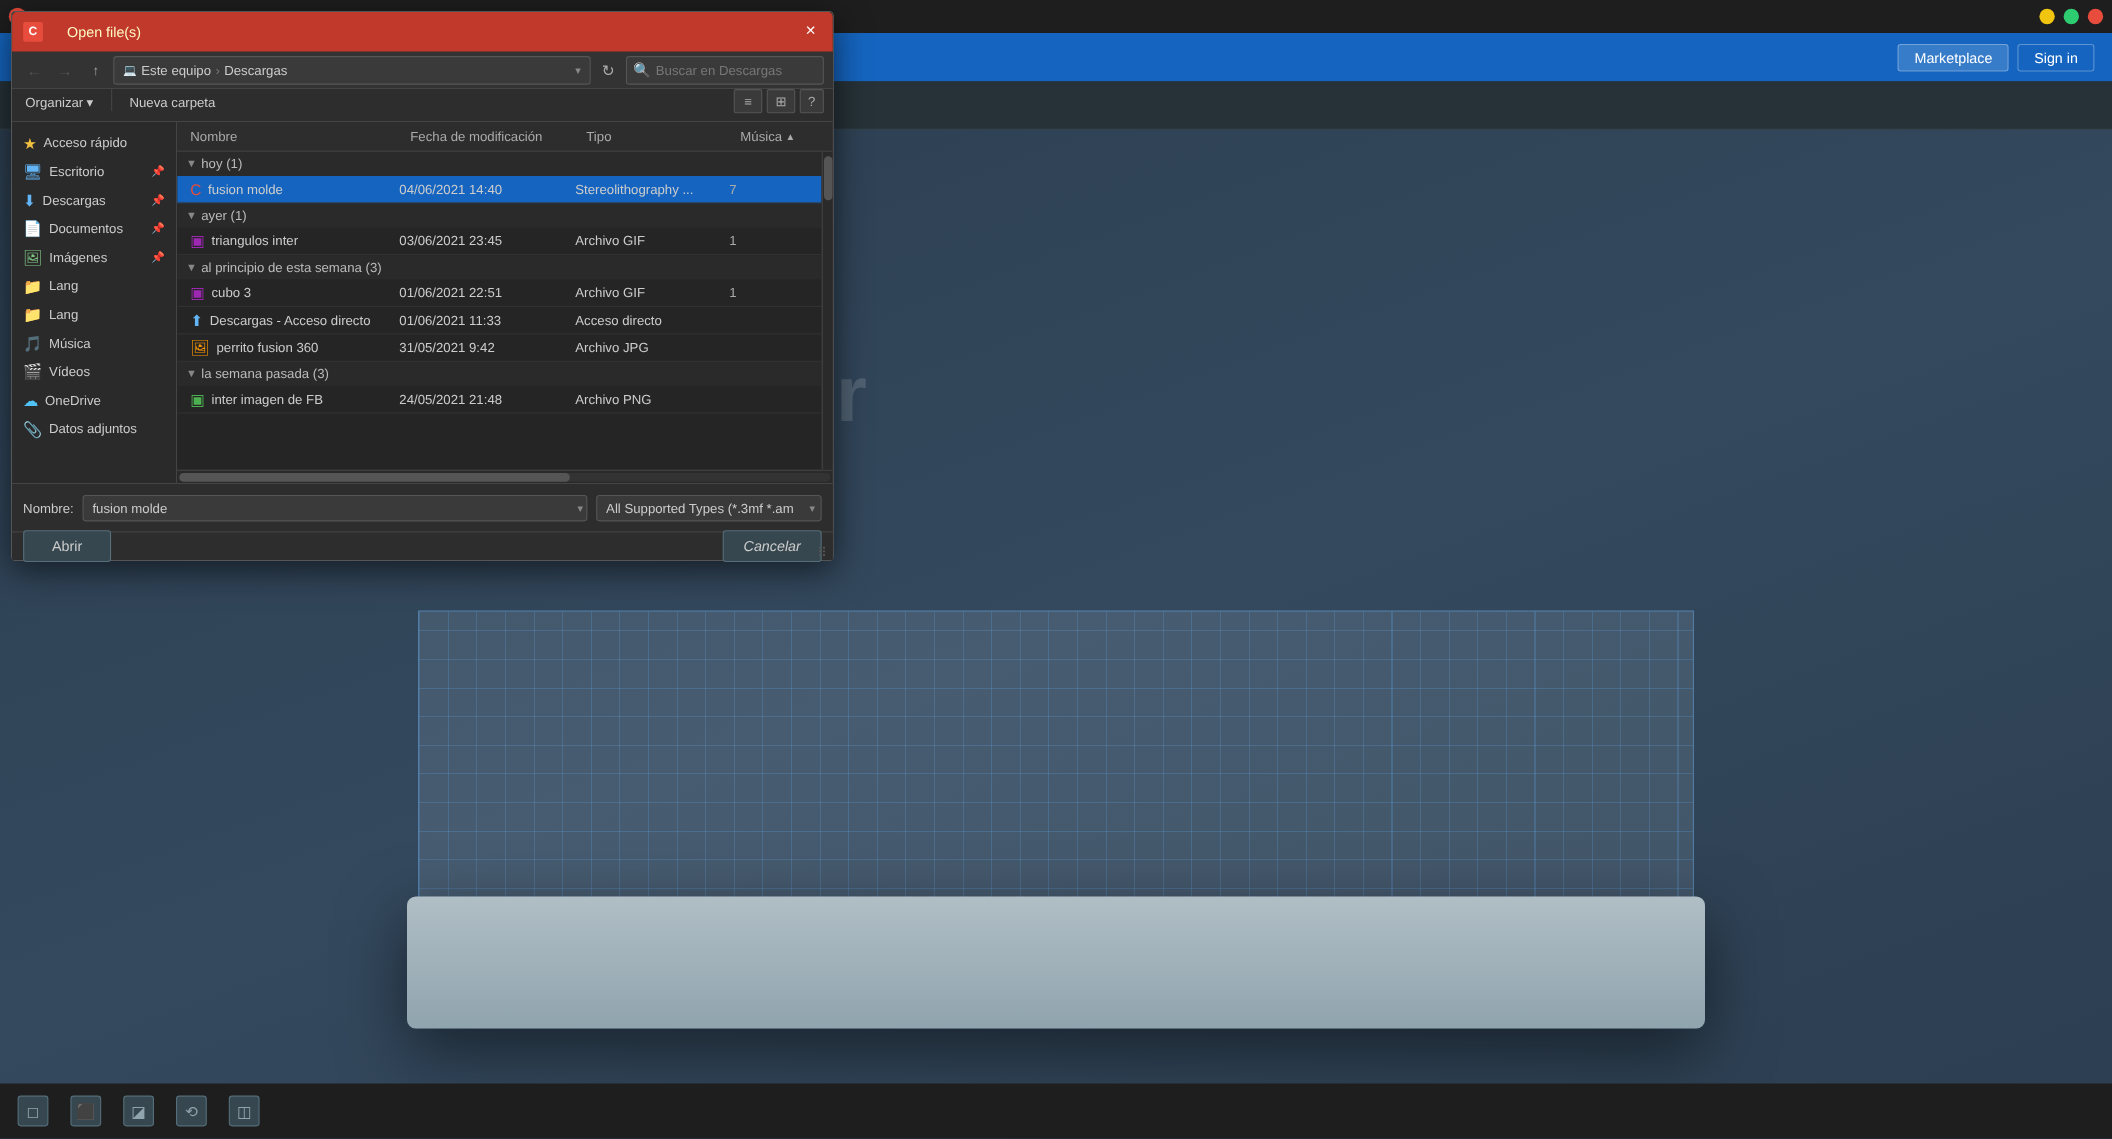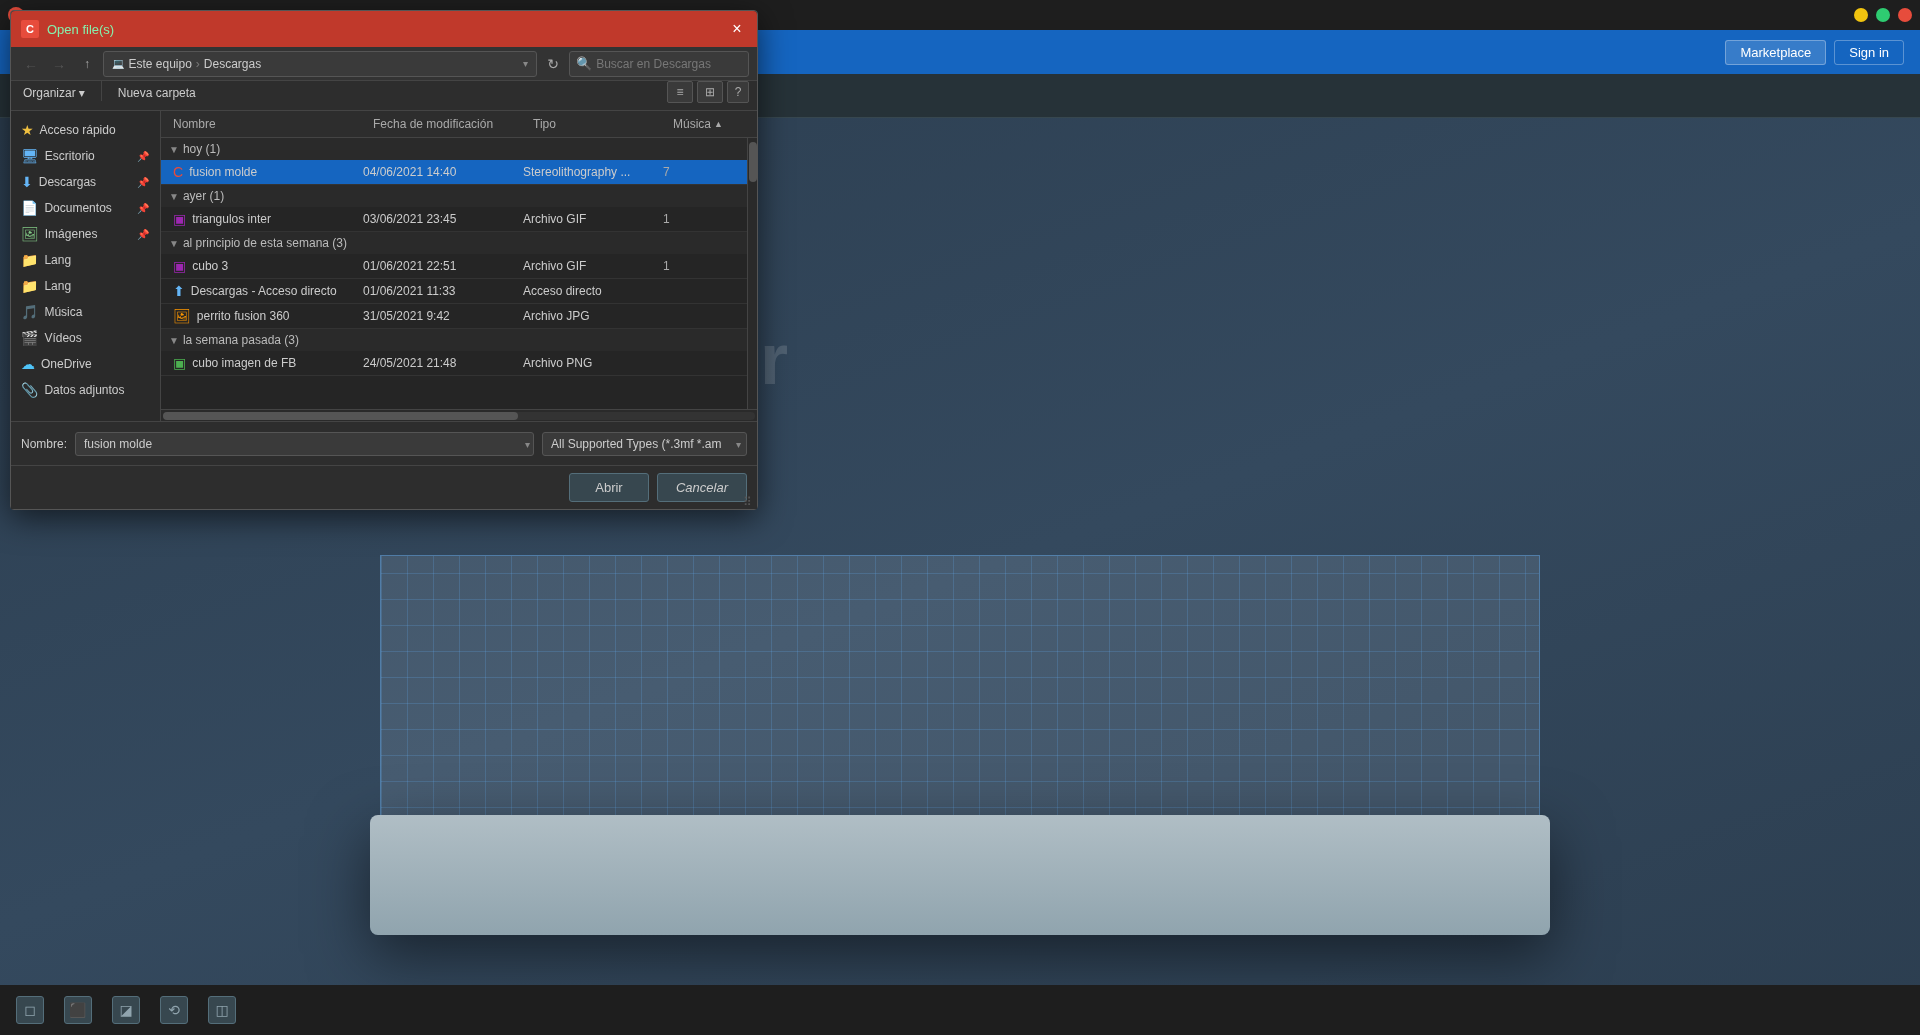--- a/index.html
+++ b/index.html
@@ -225,24 +225,25 @@
     #dialog-titlebar .dialog-icon {
       width: 18px; height: 18px;
       background: #e74c3c;
       border-radius: 2px;
       display: flex; align-items: center; justify-content: center;
       color: white;
       font-size: 11px;
       font-weight: bold;
     }
     #dialog-titlebar .dialog-title {
-      color: #86efac;
+      color: #fef9c3;
       font-size: 13px;
       font-weight: 500;
       flex: 1;
+      margin-left: 14px;
     }
     #dialog-titlebar .dialog-close {
       color: white;
       font-size: 16px;
       cursor: pointer;
       width: 20px; height: 20px;
       display: flex; align-items: center; justify-content: center;
       border-radius: 2px;
     }
 
@@ -544,26 +545,26 @@
     .filetype-arrow {
       position: absolute;
       right: 6px; top: 50%; transform: translateY(-50%);
       color: #888;
       font-size: 10px;
       pointer-events: none;
     }
 
     
     #dialog-actions {
-      height: 44px;
+      height: 26px;
       background: #2d2d2d;
       border-top: 1px solid #444;
       display: flex;
       align-items: center;
-      justify-content: flex-end;
+      justify-content: space-between;
       padding: 0 10px;
       gap: 8px;
     }
     .action-btn {
       min-width: 80px;
       padding: 6px 18px;
       border-radius: 3px;
       font-size: 13px;
       font-weight: 500;
       cursor: pointer;
@@ -824,21 +825,21 @@
             <div class="file-cell file-size-num"></div>
           </div>
 
           <div class="date-group-header">
             <span class="date-group-arrow">▼</span>
             <span class="date-group-label">la semana pasada (3)</span>
           </div>
           <div class="file-row">
             <div class="file-cell file-name-cell">
               <span class="file-icon png">▣</span>
-              <span>cubo imagen de FB</span>
+              <span>inter imagen de FB</span>
             </div>
             <div class="file-cell">24/05/2021 21:48</div>
             <div class="file-cell">Archivo PNG</div>
             <div class="file-cell file-size-num"></div>
           </div>
 
         </div>
 
         <div id="scrollbar-track">
           <div id="scrollbar-thumb"></div>

